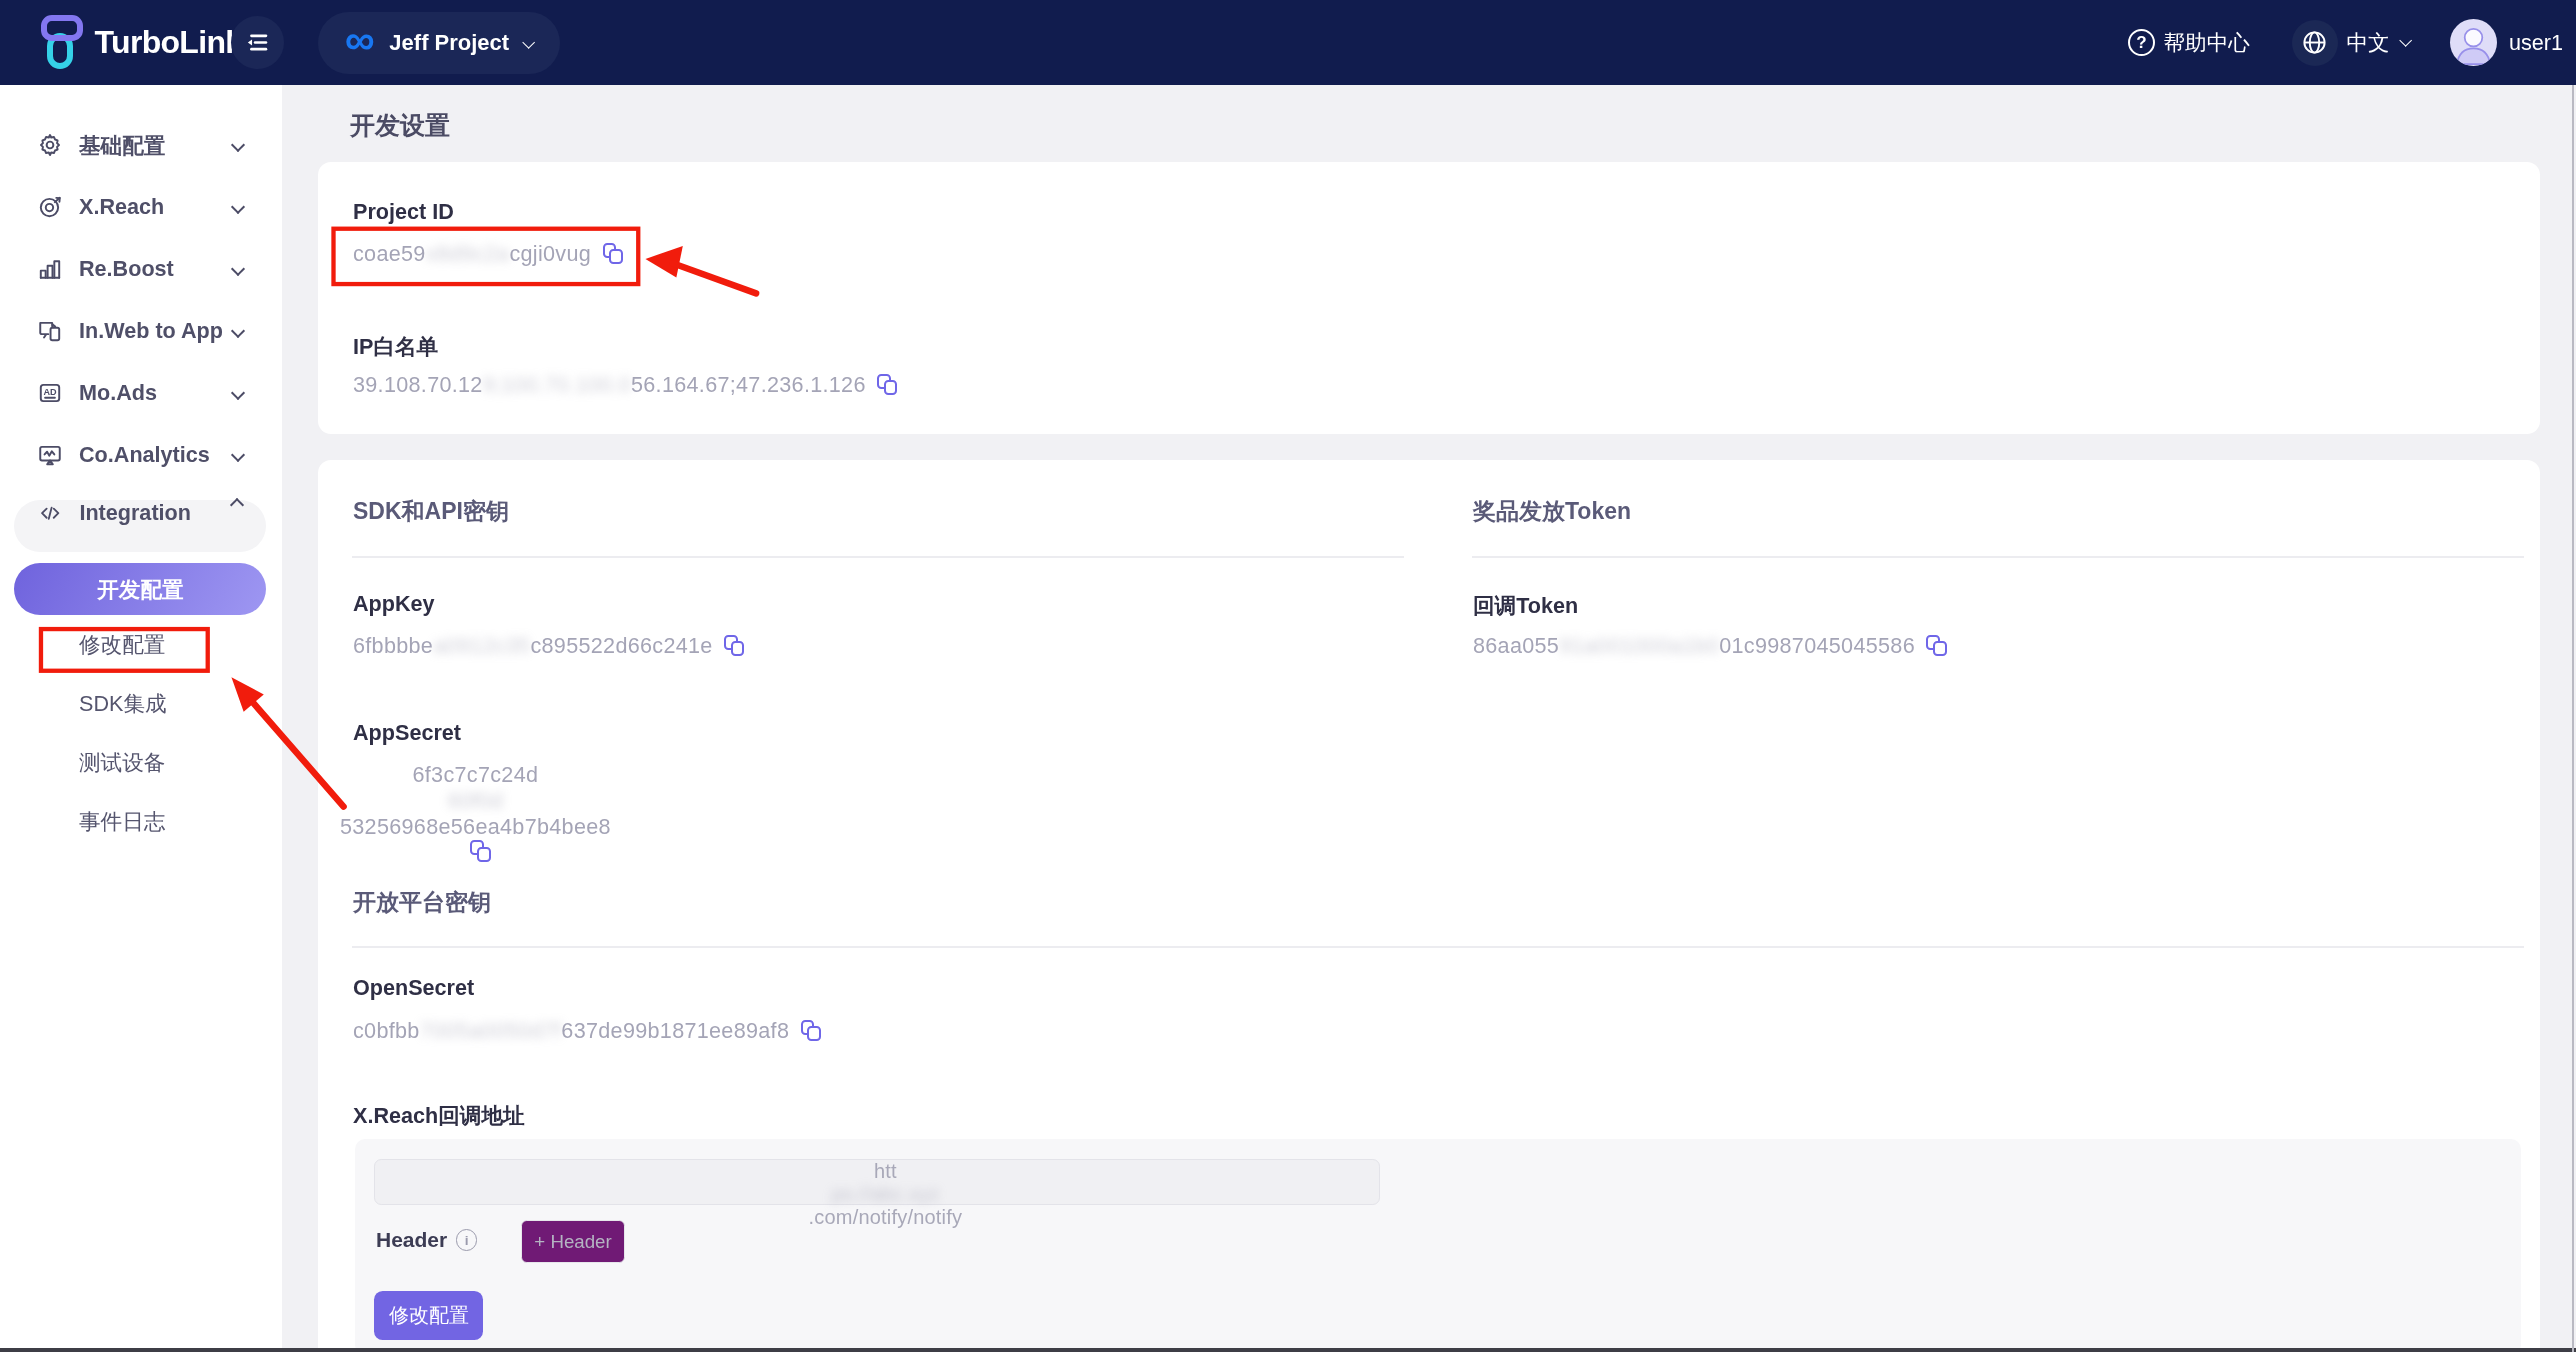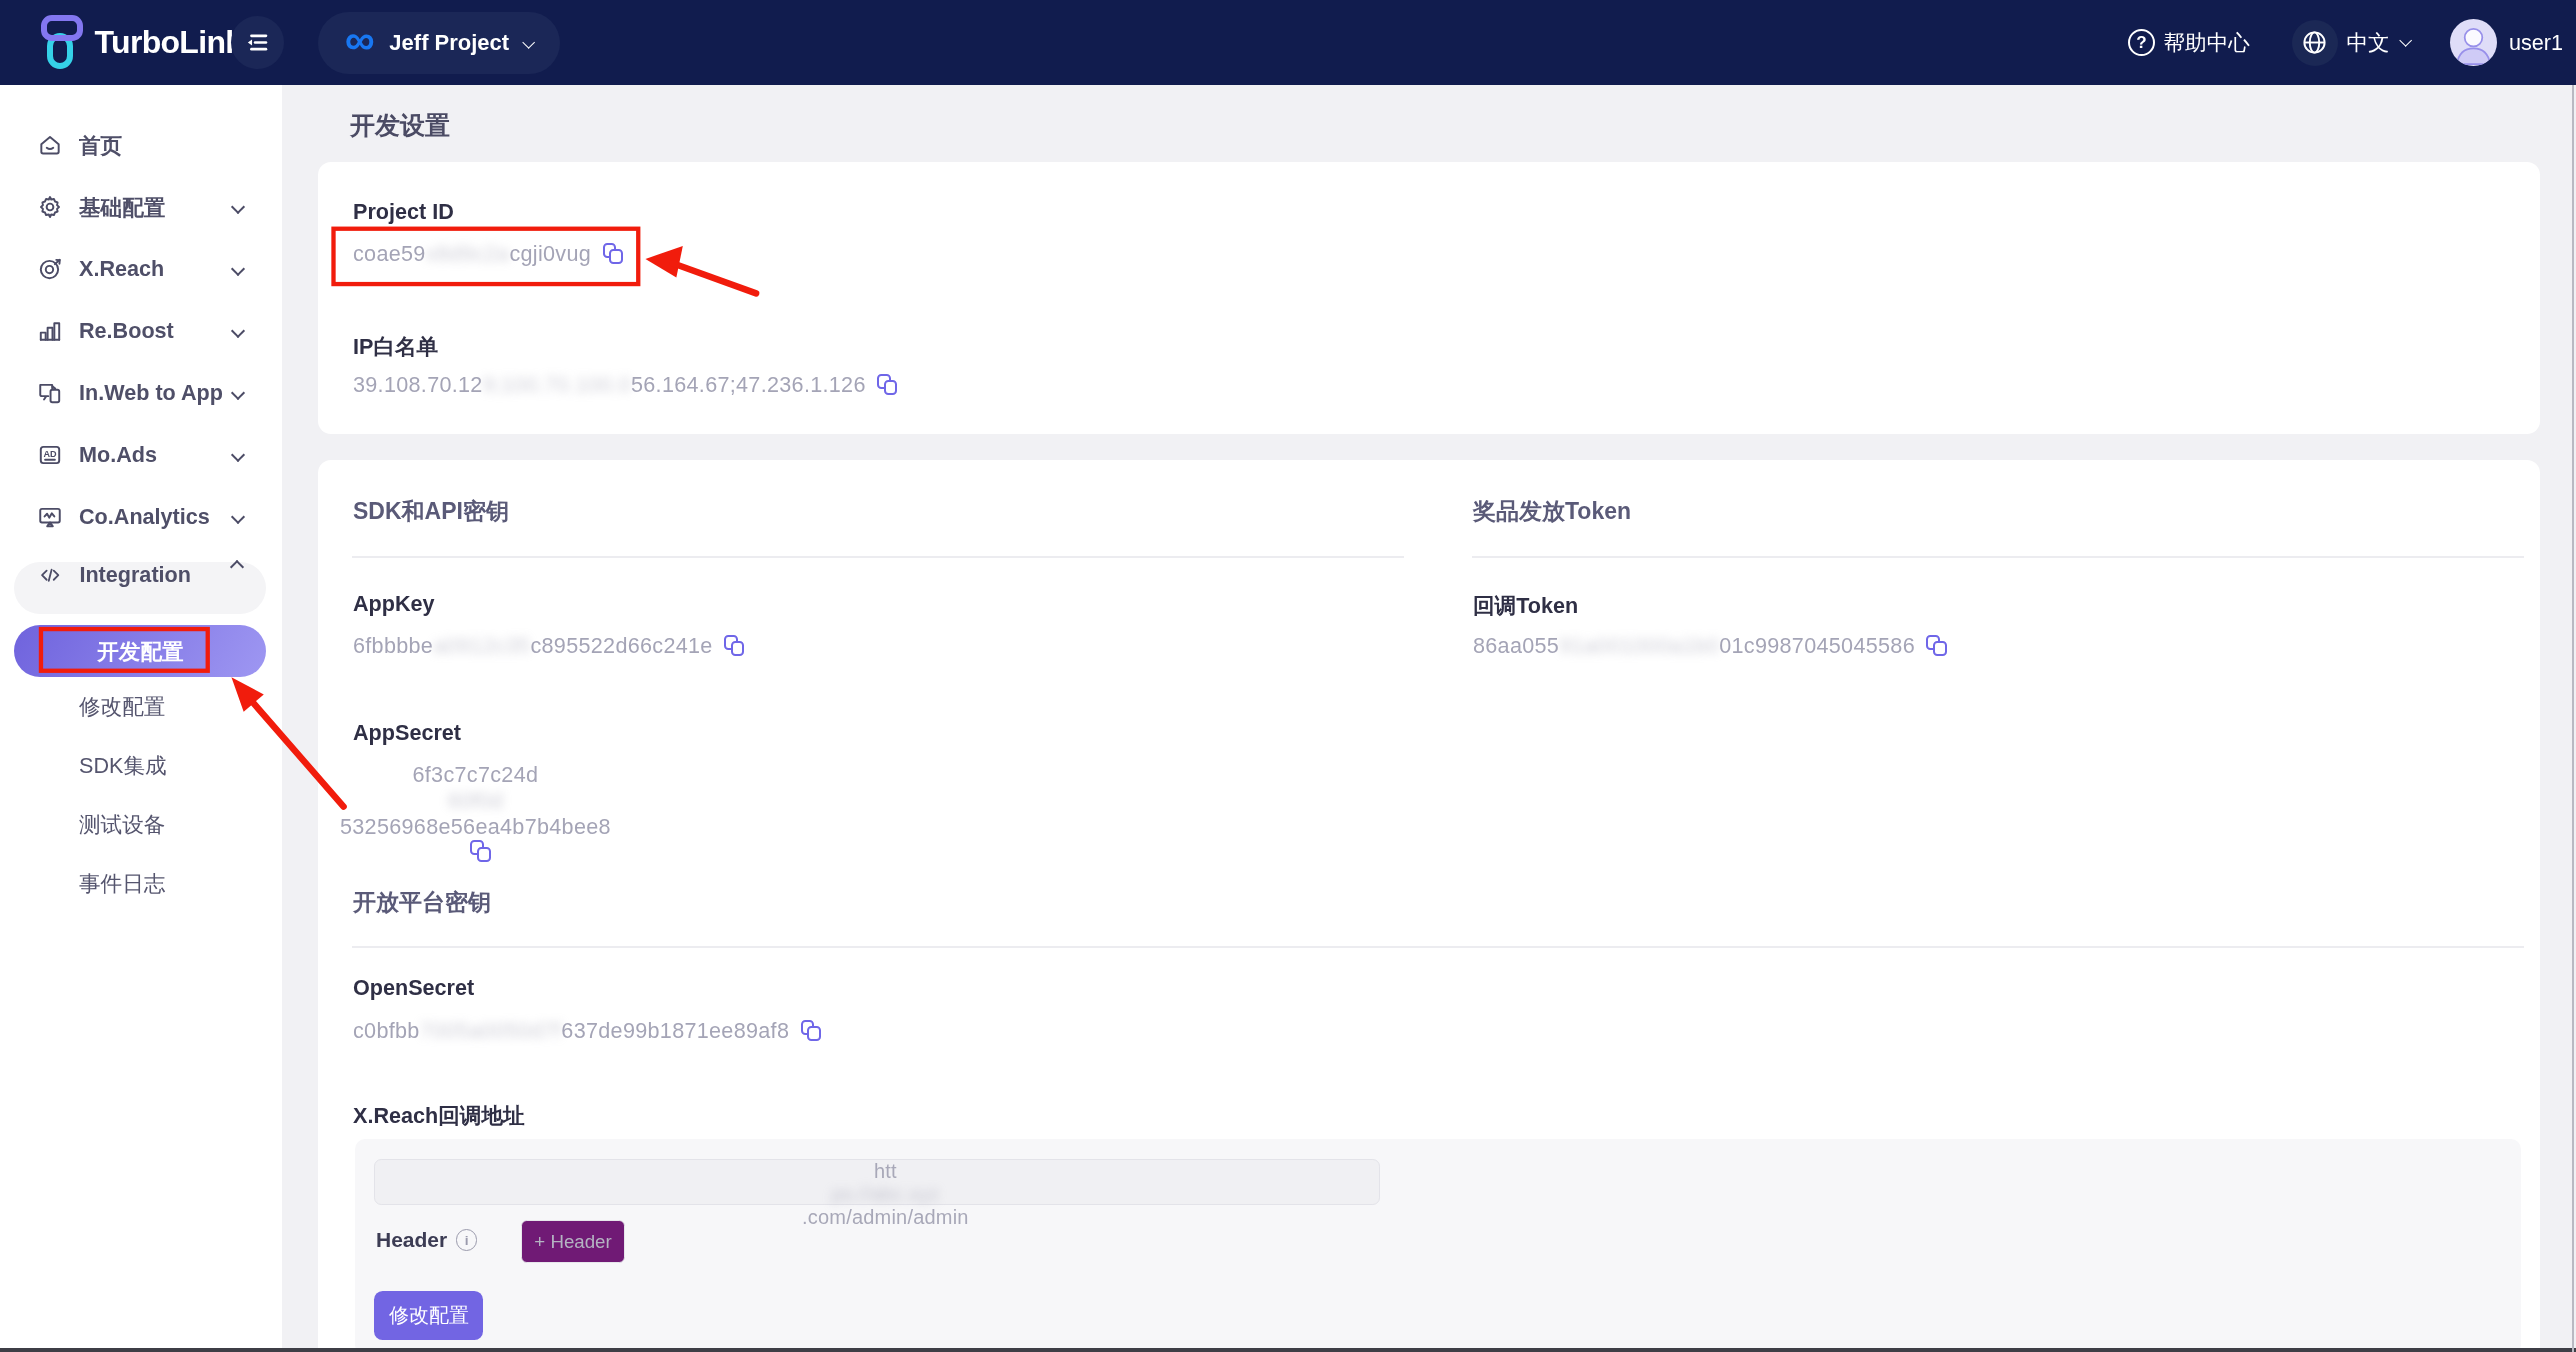--- a/index.html
+++ b/index.html
@@ -125,29 +125,20 @@
           <circle cx="24" cy="19" r="9" fill="#FBFAFF" stroke="#9890EA" stroke-width="1.8"></circle>
           <path d="M7 46 c2-12 8-16 17-16 s15 4 17 16 z" fill="#CFCBF6" stroke="#9890EA" stroke-width="1.8"></path>
         </svg>
       </div>
       <span class="user-label">user1</span>
     </div>
   </div>
 
   <div class="sidebar">
 
-    <div class="nav-row">
-      <span class="nav-icon">
-        <svg width="26" height="26" viewBox="0 0 24 24">
-            <path d="M4 11.2 L12 4.6 L20 11.2 V18.3 a1.6 1.6 0 0 1 -1.6 1.6 H5.6 A1.6 1.6 0 0 1 4 18.3 Z"></path>
-            <path d="M9 14.6 c2 1.6 4 1.6 6 0"></path>
-          </svg>
-      </span>
-      <span class="nav-label">首页</span>
-    </div>
 
     <div class="nav-row">
       <span class="nav-icon">
         <svg width="26" height="26" viewBox="0 0 24 24">
             <path d="M12 2.8l1.1 2.3 2.5-.5 1 2.3 2.4.9-.5 2.5 1.8 1.7-1.8 1.7.5 2.5-2.4.9-1 2.3-2.5-.5L12 21.2l-1.1-2.3-2.5.5-1-2.3-2.4-.9.5-2.5L3.7 12l1.8-1.7-.5-2.5 2.4-.9 1-2.3 2.5.5z"></path>
             <circle cx="12" cy="12" r="3.1"></circle>
           </svg>
       </span>
       <span class="nav-label">基础配置</span>
       <span class="chev"></span>
@@ -322,21 +313,21 @@
           <i class="front"></i>
         </span>
     </div>
 
     <div class="field-label" style="left:35px; top:641px;">X.Reach回调地址</div>
 
     <div class="cb-panel">
       <div class="cb-input">
         <span>htt</span>
           <span class="mask">ps://abc.xyz</span>
-          <span>.com/admin/admin</span>
+          <span>.com/notify/notify</span>
       </div>
       <div class="hdr-label">
         <span>Header</span>
         <span class="info-icon">i</span>
       </div>
       <div class="add-header-btn">+ Header</div>
       <div class="submit-btn">修改配置</div>
     </div>
   </div>
 

